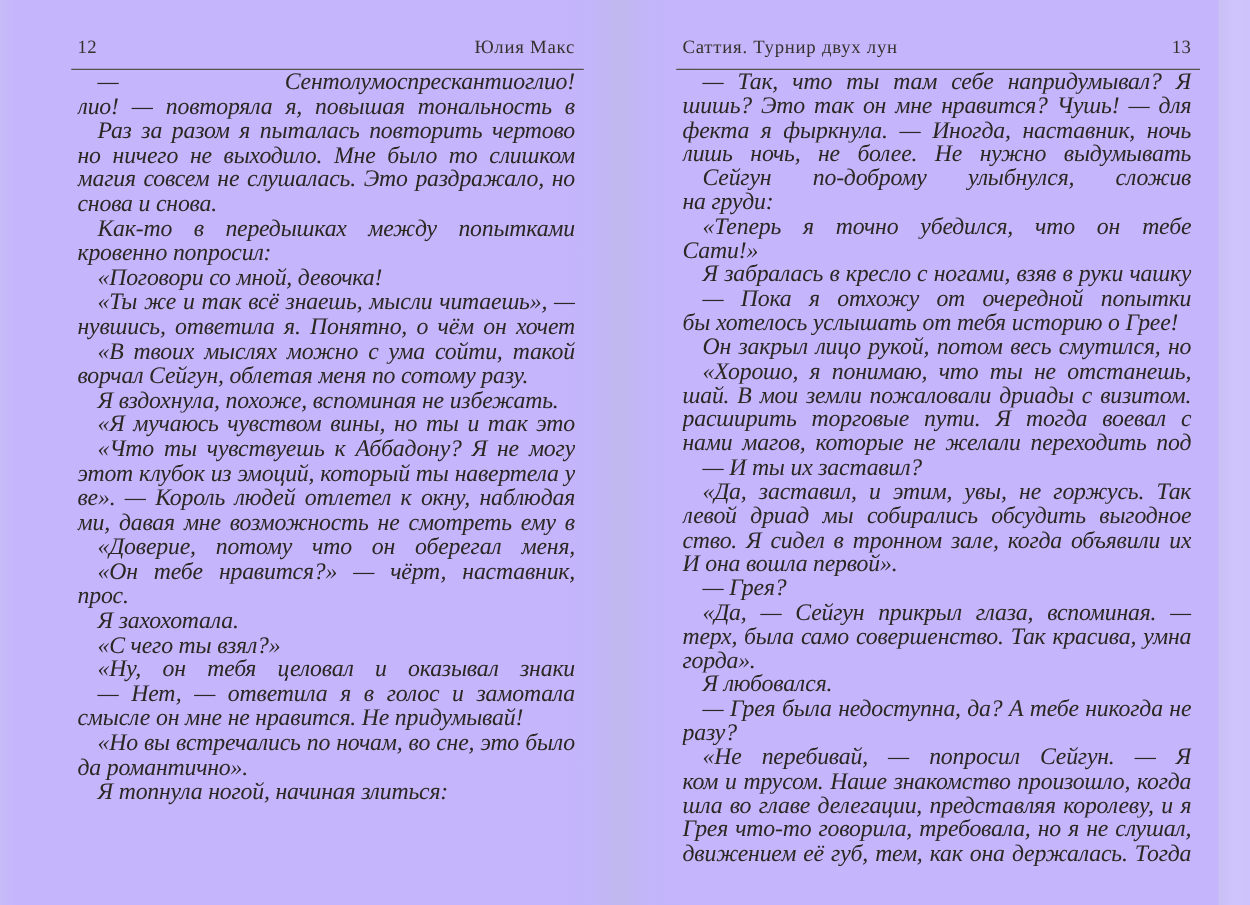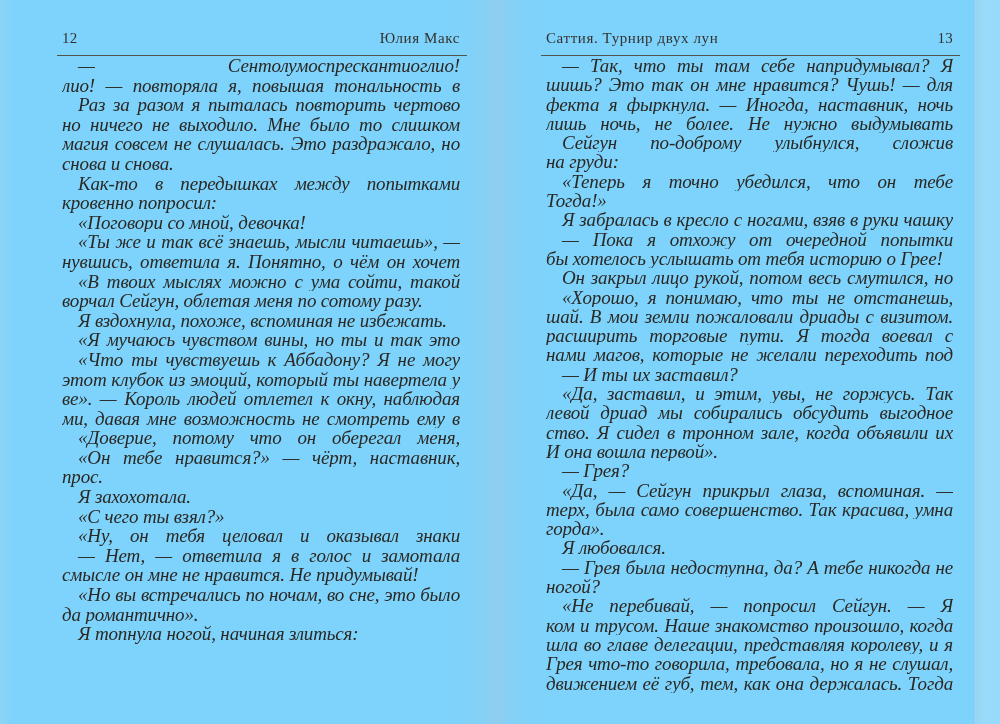--- a/index.html
+++ b/index.html
@@ -6,21 +6,21 @@
   body {
     width: 1000px; height: 724px;
     background: #fbfbf9;
     overflow: hidden;
     font-family: "Liberation Serif", "DejaVu Serif", serif;
     color: #2b2823;
   }
   .spread {
     position: relative;
     width: 1000px; height: 724px;
-    background: #7dd3fc;
+    background: #c4b5fd;
   }
   
   .gutter-shadow {
     position: absolute; top: 0; left: 442px; width: 118px; height: 724px;
     background: linear-gradient(90deg,
       rgba(185,194,204,0) 0%,
       rgba(185,194,204,0.06) 25%,
       rgba(185,194,204,0.22) 40%,
       rgba(185,194,204,0.30) 48%,
       rgba(185,194,204,0.12) 58%,
@@ -172,21 +172,21 @@
           <div class="line">шишь? Это так он мне нравится? Чушь! — для пущего эф-</div>
           <div class="line">фекта я фыркнула. — Иногда, наставник, ночь это всего</div>
           <div class="line last">лишь ночь, не более. Не нужно выдумывать небылицы.</div>
         </div>
         <div class="para">
           <div class="line first">Сейгун по-доброму улыбнулся, сложив призрачные руки</div>
           <div class="line last">на груди:</div>
         </div>
         <div class="para">
           <div class="line first">«Теперь я точно убедился, что он тебе небезразличен,</div>
-          <div class="line last">Тогда!»</div>
+          <div class="line last">Сати!»</div>
         </div>
         <div class="para">
           <div class="line first last">Я забралась в кресло с ногами, взяв в руки чашку с кофе:</div>
         </div>
         <div class="para">
           <div class="line first">— Пока я отхожу от очередной попытки вернуться, мне</div>
           <div class="line last">бы хотелось услышать от тебя историю о Грее!</div>
         </div>
         <div class="para">
           <div class="line first last">Он закрыл лицо рукой, потом весь смутился, но решился:</div>
@@ -212,21 +212,21 @@
         <div class="para">
           <div class="line first">«Да, — Сейгун прикрыл глаза, вспоминая. — Она, фарх</div>
           <div class="line">терх, была само совершенство. Так красива, умна и ужасно</div>
           <div class="line last">горда».</div>
         </div>
         <div class="para">
           <div class="line first last">Я любовался.</div>
         </div>
         <div class="para">
           <div class="line first">— Грея была недоступна, да? А тебе никогда не отказы-</div>
-          <div class="line last">ногой?</div>
+          <div class="line last">разу?</div>
         </div>
         <div class="para">
           <div class="line first">«Не перебивай, — попросил Сейгун. — Я оказался дура-</div>
           <div class="line">ком и трусом. Наше знакомство произошло, когда она во-</div>
           <div class="line">шла во главе делегации, представляя королеву, и я пропал.</div>
           <div class="line">Грея что-то говорила, требовала, но я не слушал, любовался</div>
           <div class="line last">движением её губ, тем, как она держалась. Тогда я провалил</div>
         </div>
       </div>
   </section>

